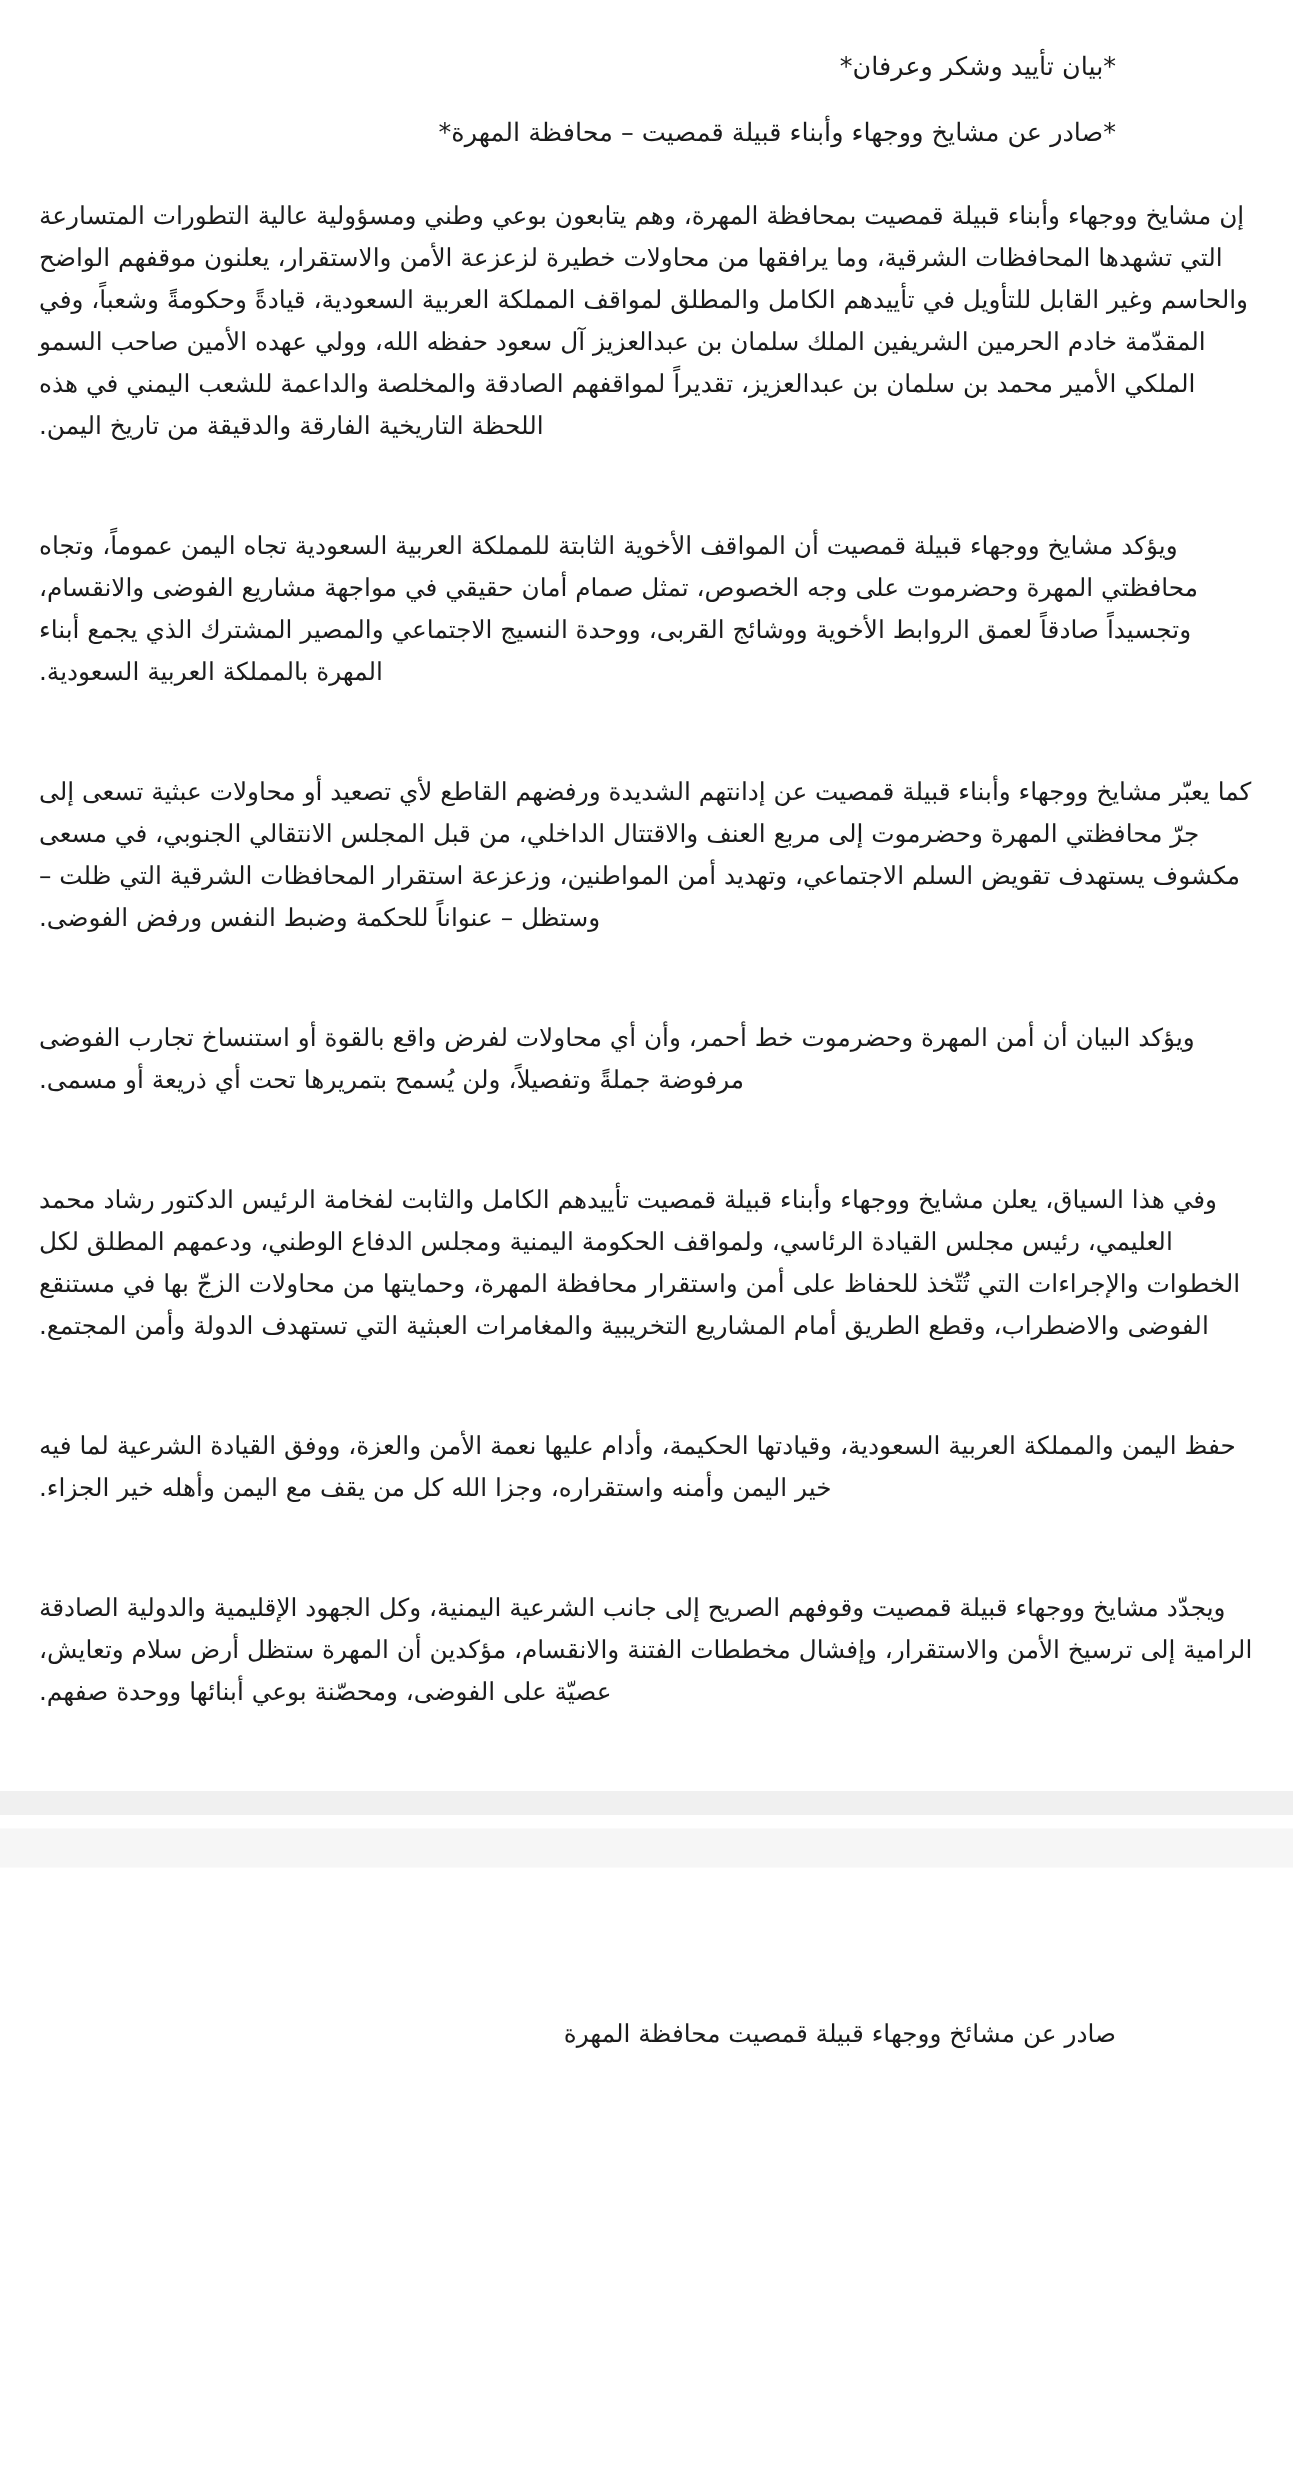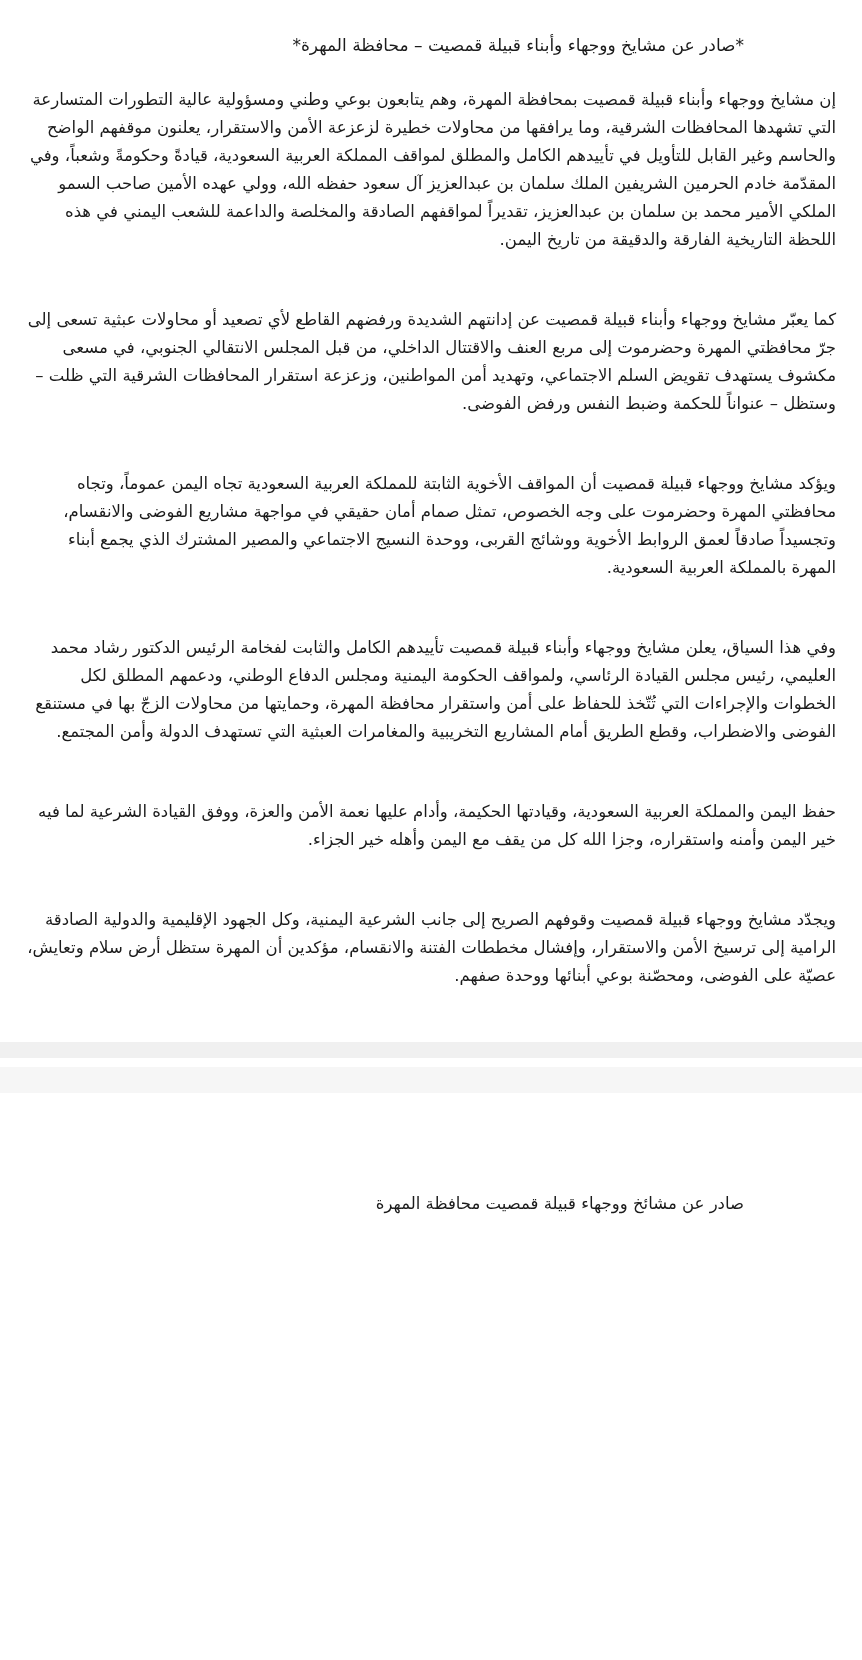--- a/index.html
+++ b/index.html
@@ -26,21 +26,21 @@
     line-height: 22px;
     margin: 0 0 22px 0;
     white-space: nowrap;
   }
   .title-line.subtitle {
     margin-bottom: 30px;
   }
   p.body-par {
     font-size: 16.5px;
     line-height: 28px;
-    text-align: right;
+    text-align: left;
     margin: 0 0 52px 0;
   }
   .sep {
     width: 862px;
     margin: 0;
   }
   .sep1 {
     margin-top: 28px;
     height: 16px;
     background: #f0f0f0;
@@ -57,28 +57,30 @@
     padding-right: 92px;
     font-size: 16.5px;
     line-height: 22px;
     white-space: nowrap;
   }
 </style>
 </head>
 <body>
 
 <div class="doc">
+  <div class="title-line">*بيان تأييد وشكر وعرفان*</div>
   <div class="title-line subtitle">*صادر عن مشايخ ووجهاء وأبناء قبيلة قمصيت – محافظة المهرة*</div>
 
   <p class="body-par">إن مشايخ ووجهاء وأبناء قبيلة قمصيت بمحافظة المهرة، وهم يتابعون بوعي وطني ومسؤولية عالية التطورات المتسارعة التي تشهدها المحافظات الشرقية، وما يرافقها من محاولات خطيرة لزعزعة الأمن والاستقرار، يعلنون موقفهم الواضح والحاسم وغير القابل للتأويل في تأييدهم الكامل والمطلق لمواقف المملكة العربية السعودية، قيادةً وحكومةً وشعباً، وفي المقدّمة خادم الحرمين الشريفين الملك سلمان بن عبدالعزيز آل سعود حفظه الله، وولي عهده الأمين صاحب السمو الملكي الأمير محمد بن سلمان بن عبدالعزيز، تقديراً لمواقفهم الصادقة والمخلصة والداعمة للشعب اليمني في هذه اللحظة التاريخية الفارقة والدقيقة من تاريخ اليمن.</p>
 
+  <p class="body-par">ويؤكد مشايخ ووجهاء قبيلة قمصيت أن المواقف الأخوية الثابتة للمملكة العربية السعودية تجاه اليمن عموماً، وتجاه محافظتي المهرة وحضرموت على وجه الخصوص، تمثل صمام أمان حقيقي في مواجهة مشاريع الفوضى والانقسام، وتجسيداً صادقاً لعمق الروابط الأخوية ووشائج القربى، ووحدة النسيج الاجتماعي والمصير المشترك الذي يجمع أبناء المهرة بالمملكة العربية السعودية.</p>
+
   <p class="body-par">كما يعبّر مشايخ ووجهاء وأبناء قبيلة قمصيت عن إدانتهم الشديدة ورفضهم القاطع لأي تصعيد أو محاولات عبثية تسعى إلى جرّ محافظتي المهرة وحضرموت إلى مربع العنف والاقتتال الداخلي، من قبل المجلس الانتقالي الجنوبي، في مسعى مكشوف يستهدف تقويض السلم الاجتماعي، وتهديد أمن المواطنين، وزعزعة استقرار المحافظات الشرقية التي ظلت – وستظل – عنواناً للحكمة وضبط النفس ورفض الفوضى.</p>
 
-  <p class="body-par">ويؤكد مشايخ ووجهاء قبيلة قمصيت أن المواقف الأخوية الثابتة للمملكة العربية السعودية تجاه اليمن عموماً، وتجاه محافظتي المهرة وحضرموت على وجه الخصوص، تمثل صمام أمان حقيقي في مواجهة مشاريع الفوضى والانقسام، وتجسيداً صادقاً لعمق الروابط الأخوية ووشائج القربى، ووحدة النسيج الاجتماعي والمصير المشترك الذي يجمع أبناء المهرة بالمملكة العربية السعودية.</p>
-
+  <p class="body-par">ويؤكد البيان أن أمن المهرة وحضرموت خط أحمر، وأن أي محاولات لفرض واقع بالقوة أو استنساخ تجارب الفوضى مرفوضة جملةً وتفصيلاً، ولن يُسمح بتمريرها تحت أي ذريعة أو مسمى.</p>
 
   <p class="body-par">وفي هذا السياق، يعلن مشايخ ووجهاء وأبناء قبيلة قمصيت تأييدهم الكامل والثابت لفخامة الرئيس الدكتور رشاد محمد العليمي، رئيس مجلس القيادة الرئاسي، ولمواقف الحكومة اليمنية ومجلس الدفاع الوطني، ودعمهم المطلق لكل الخطوات والإجراءات التي تُتّخذ للحفاظ على أمن واستقرار محافظة المهرة، وحمايتها من محاولات الزجّ بها في مستنقع الفوضى والاضطراب، وقطع الطريق أمام المشاريع التخريبية والمغامرات العبثية التي تستهدف الدولة وأمن المجتمع.</p>
 
   <p class="body-par">حفظ اليمن والمملكة العربية السعودية، وقيادتها الحكيمة، وأدام عليها نعمة الأمن والعزة، ووفق القيادة الشرعية لما فيه خير اليمن وأمنه واستقراره، وجزا الله كل من يقف مع اليمن وأهله خير الجزاء.</p>
 
   <p class="body-par">ويجدّد مشايخ ووجهاء قبيلة قمصيت وقوفهم الصريح إلى جانب الشرعية اليمنية، وكل الجهود الإقليمية والدولية الصادقة الرامية إلى ترسيخ الأمن والاستقرار، وإفشال مخططات الفتنة والانقسام، مؤكدين أن المهرة ستظل أرض سلام وتعايش، عصيّة على الفوضى، ومحصّنة بوعي أبنائها ووحدة صفهم.</p>
 </div>
 
 <div class="sep sep1"></div>
 <div class="sep sep2"></div>

